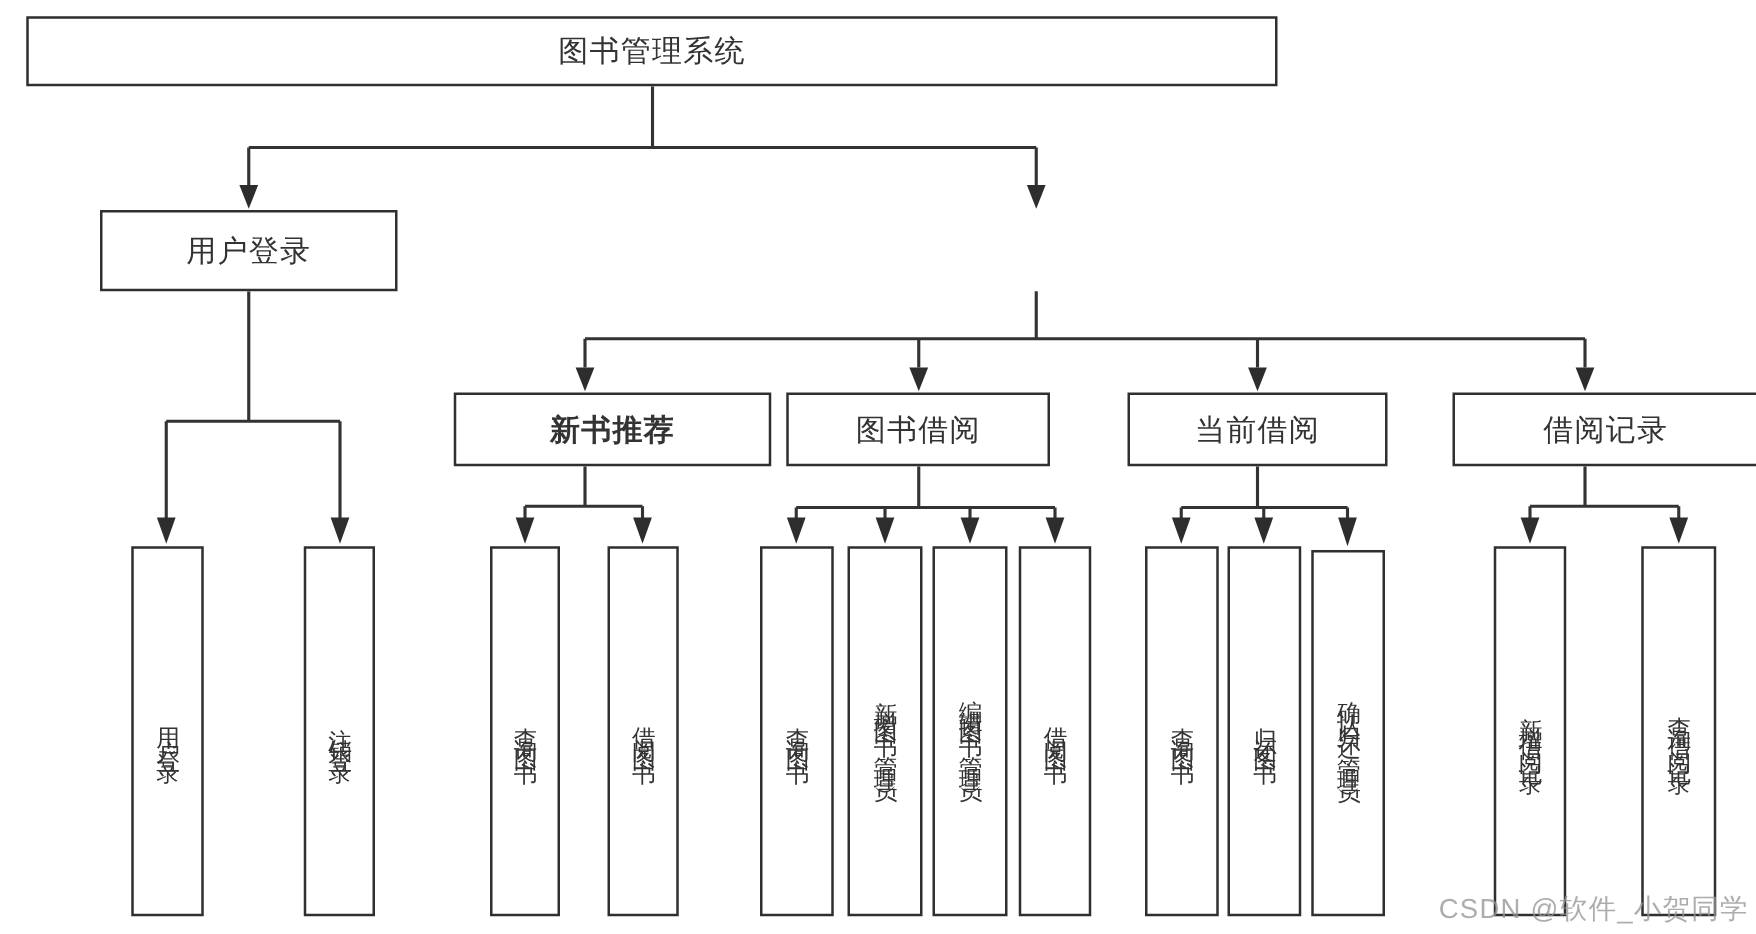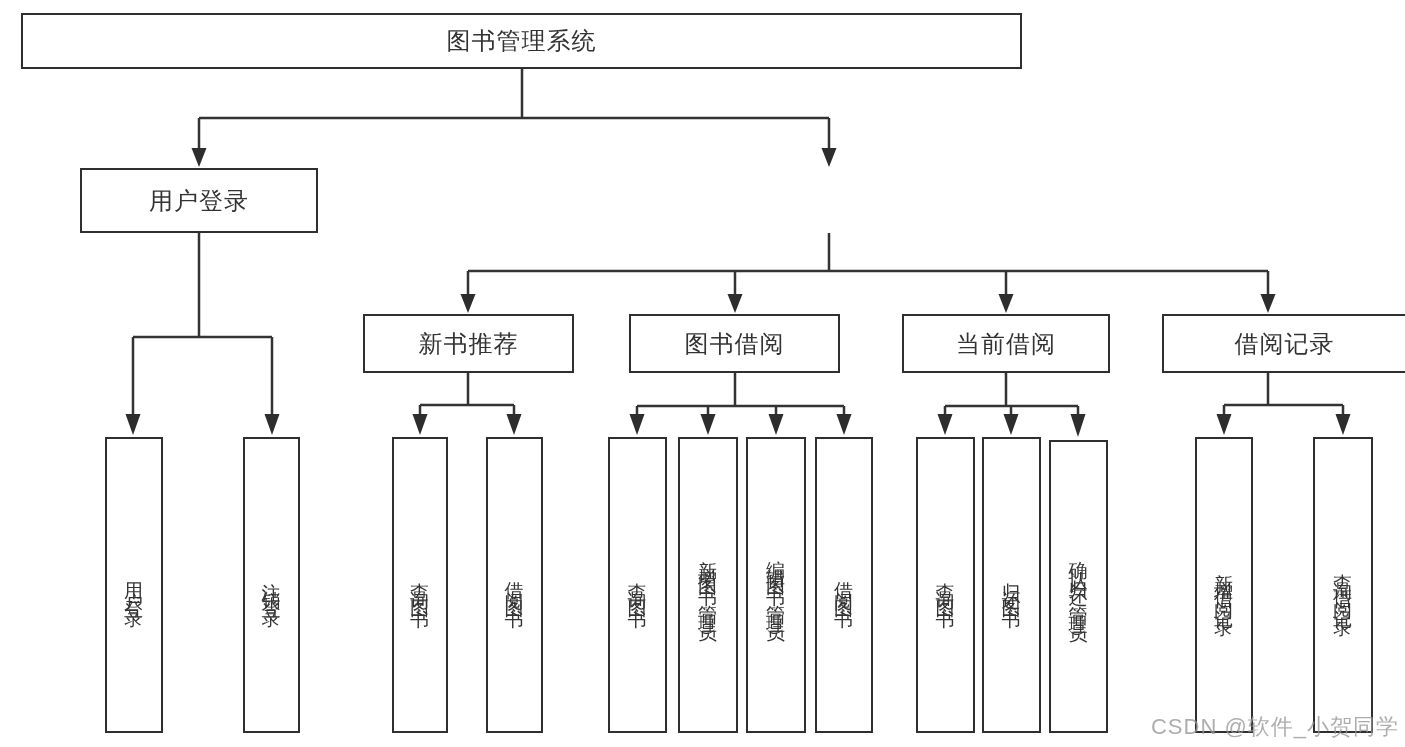--- a/index.html
+++ b/index.html
@@ -61,21 +61,21 @@
       <polygon points="1070.5,414 1085.5,414 1078,437"></polygon>
       <polygon points="1216.5,414 1231.5,414 1224,435"></polygon>
       <polygon points="1335.5,414 1350.5,414 1343,435"></polygon>
     </g>
   </svg>
 
   <div class="node" style="left:21px;top:13px;width:1001px;height:56px;">图书管理系统</div>
 
   <div class="node" style="left:80px;top:168px;width:238px;height:65px;">用户登录</div>
 
-  <div class="node" style="left:363px;top:314px;width:211px;height:59px;">新书推荐</div>
+  <div class="node" style="left:363px;top:314px;width:254px;height:59px;font-weight:bold;">新书推荐</div>
   <div class="node" style="left:629px;top:314px;width:211px;height:59px;">图书借阅</div>
   <div class="node" style="left:902px;top:314px;width:208px;height:59px;">当前借阅</div>
   <div class="node" style="left:1162px;top:314px;width:245px;height:59px;">借阅记录</div>
 
   <div class="vnode" style="left:105px;top:437px;width:58px;height:296px;">用户登录</div>
   <div class="vnode" style="left:243px;top:437px;width:57px;height:296px;">注销登录</div>
 
   <div class="vnode" style="left:392px;top:437px;width:56px;height:296px;">查询图书</div>
   <div class="vnode" style="left:486px;top:437px;width:57px;height:296px;">借阅图书</div>
 

